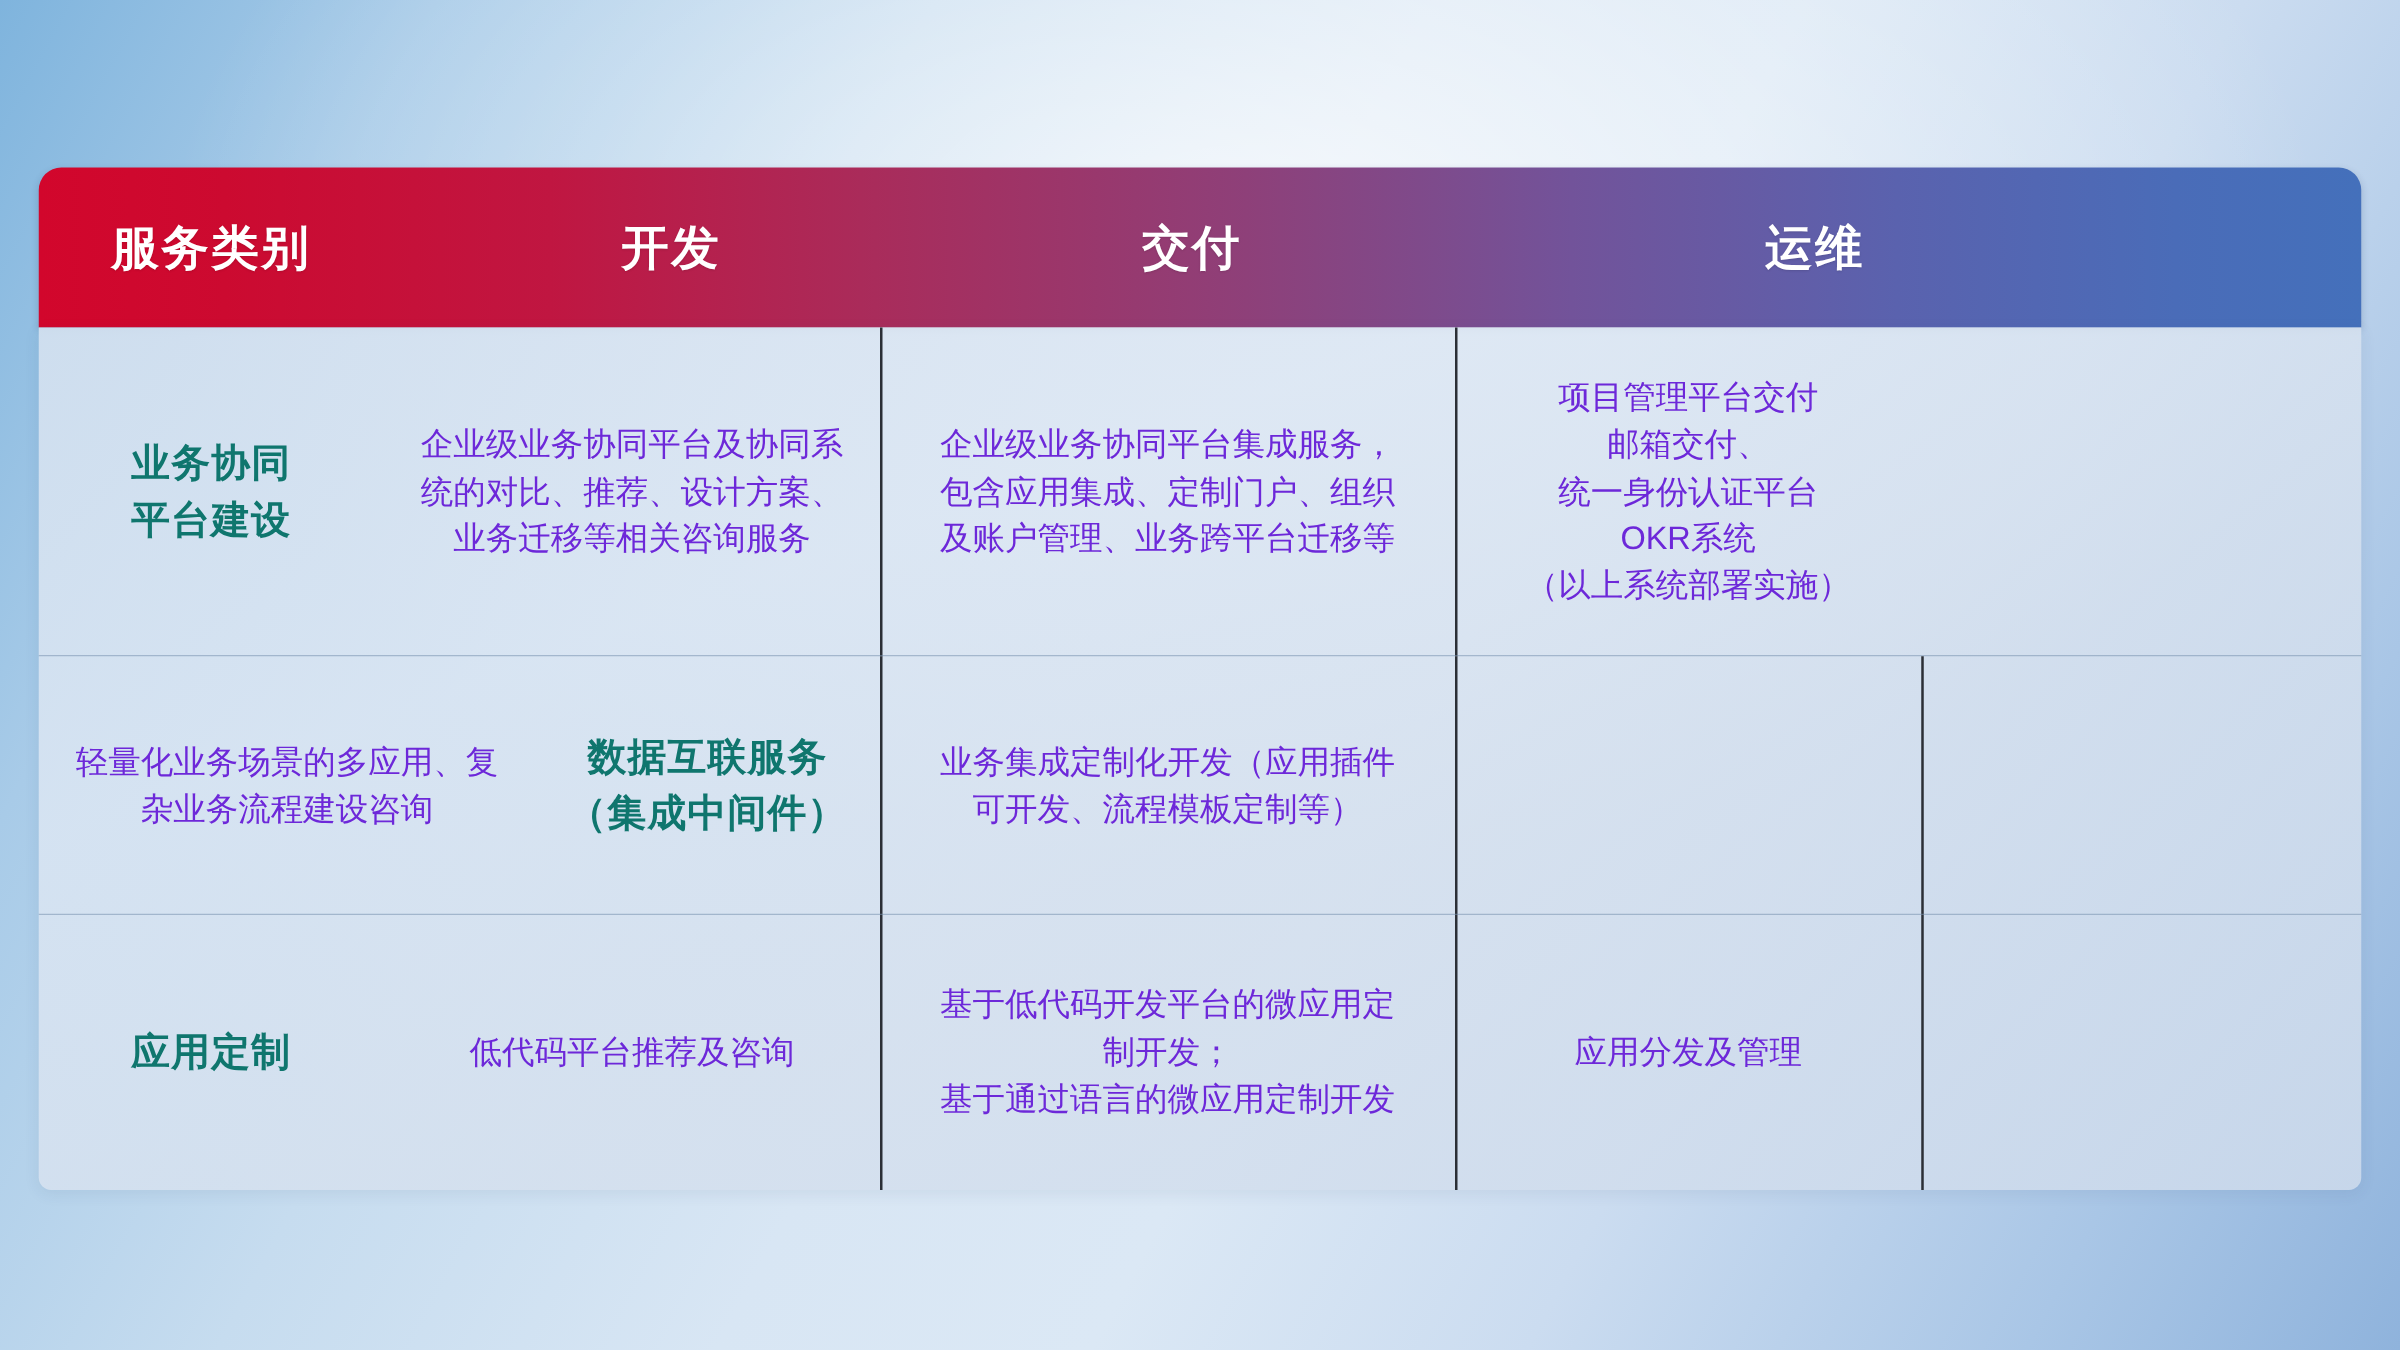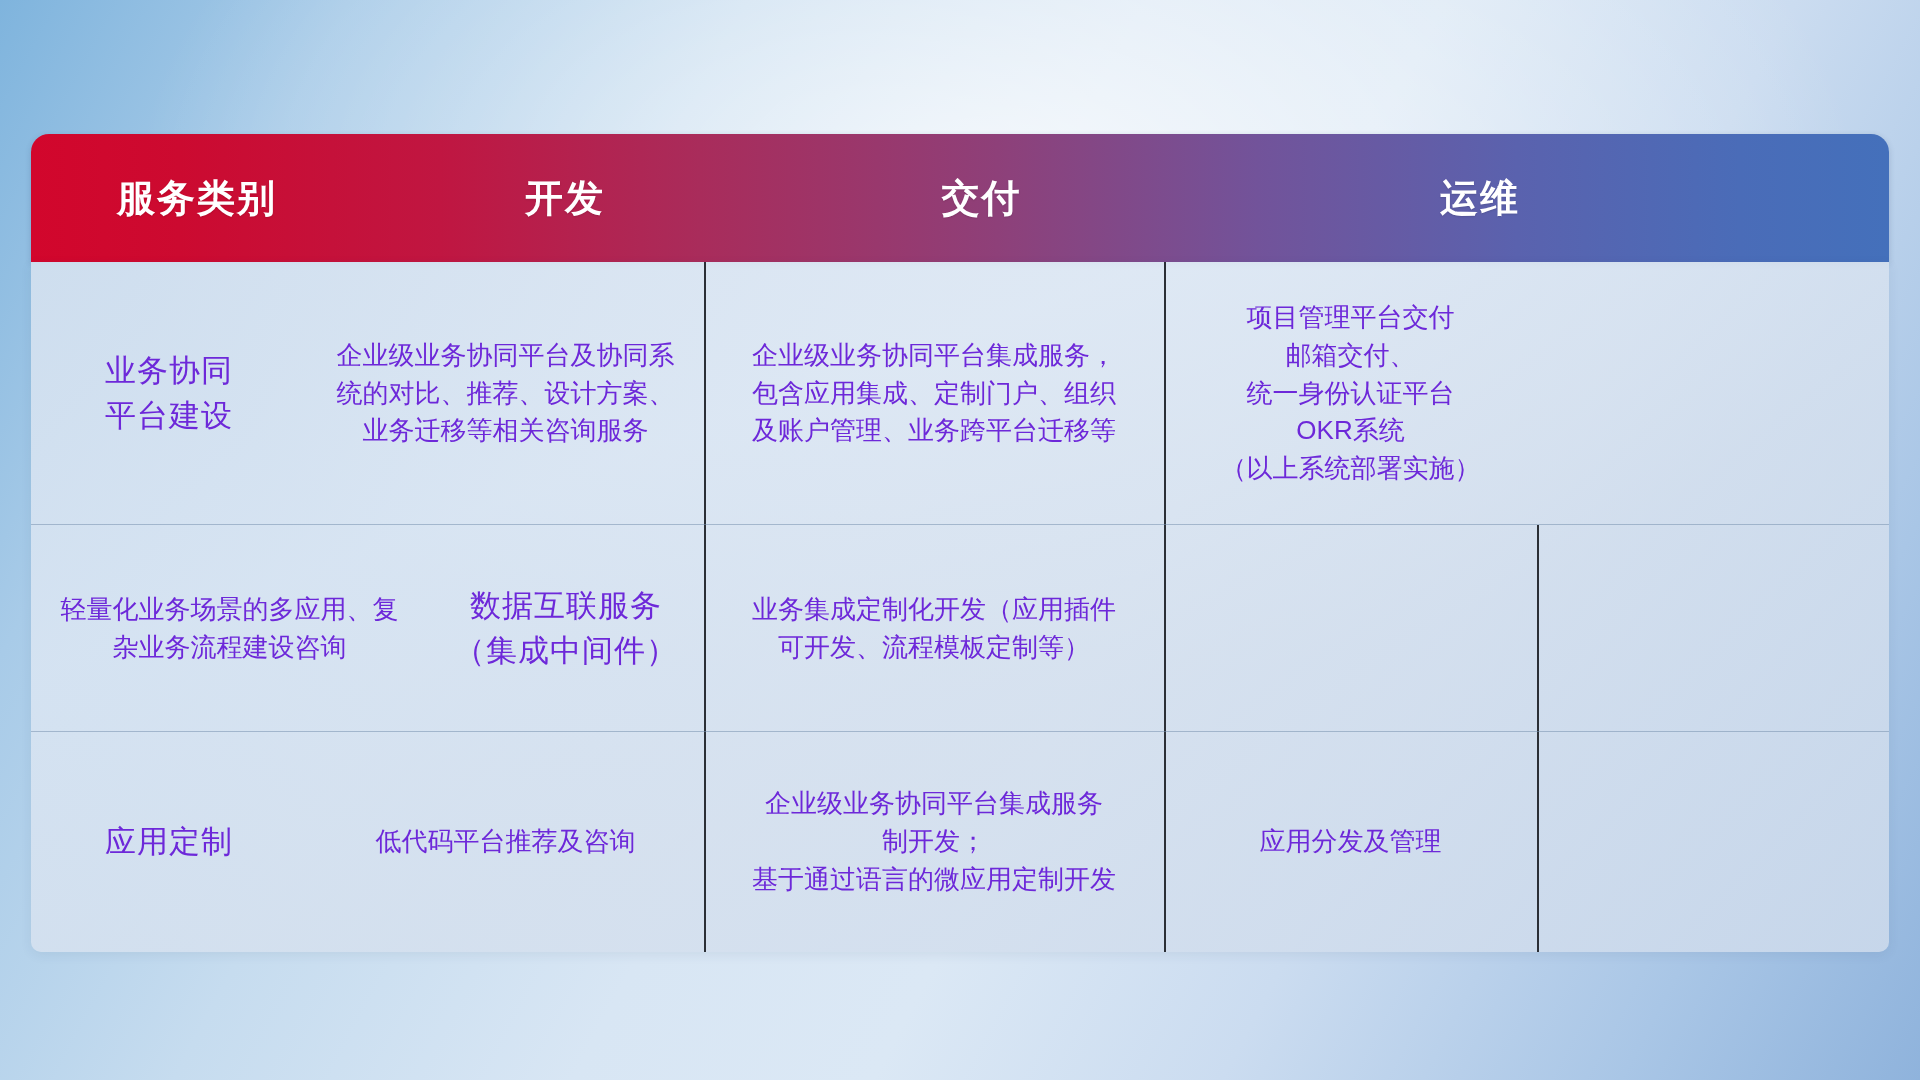--- a/index.html
+++ b/index.html
@@ -62,21 +62,20 @@
 
   .head-row {
     position: absolute;
     left: 0;
     top: 0;
     width: 100%;
     height: 128px;
     display: flex;
     align-items: center;
     z-index: 3;
-    padding-left: 28px;
   }
   .head-cell {
     color: #ffffff;
     font-size: 38px;
     font-weight: bold;
     text-align: center;
     letter-spacing: 2px;
     text-shadow: 0 1px 2px rgba(0,0,0,0.12);
   }
 
@@ -140,23 +139,23 @@
     content: "";
     position: absolute;
     left: 0;
     top: 0;
     bottom: 0;
     width: 1.6px;
     background: #2b2f36;
   }
 
   .cat-label {
-    color: #6d28d9;
+    color: #0f766e;
     font-size: 31px;
-    font-weight: normal;
+    font-weight: bold;
     line-height: 1.42;
     letter-spacing: 1px;
     white-space: pre-line;
   }
 
   .cell-text {
     color: #6d28d9;
     font-size: 26px;
     line-height: 1.45;
     white-space: pre-line;
@@ -237,21 +236,21 @@
       </div>
 
       <div class="row row-3">
         <div class="cell c0">
           <span class="cat-label">应用定制</span>
         </div>
         <div class="cell c1">
           <span class="cell-text">低代码平台推荐及咨询</span>
         </div>
         <div class="cell c2 vrule">
-          <span class="cell-text">企业级业务协同平台集成服务
+          <span class="cell-text">基于低代码开发平台的微应用定
 制开发；
 基于通过语言的微应用定制开发</span>
         </div>
         <div class="cell c3 vrule">
           <span class="cell-text">应用分发及管理</span>
         </div>
         <div class="cell c4 vrule">
           <span class="cell-text"></span>
         </div>
       </div>

